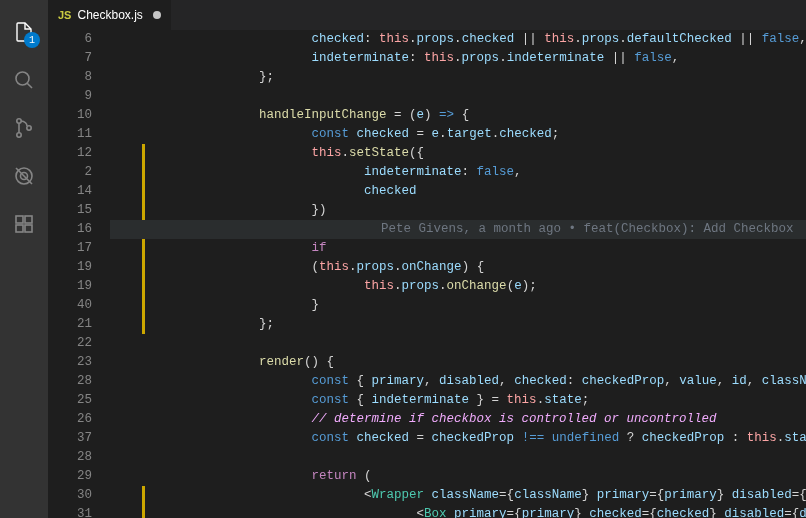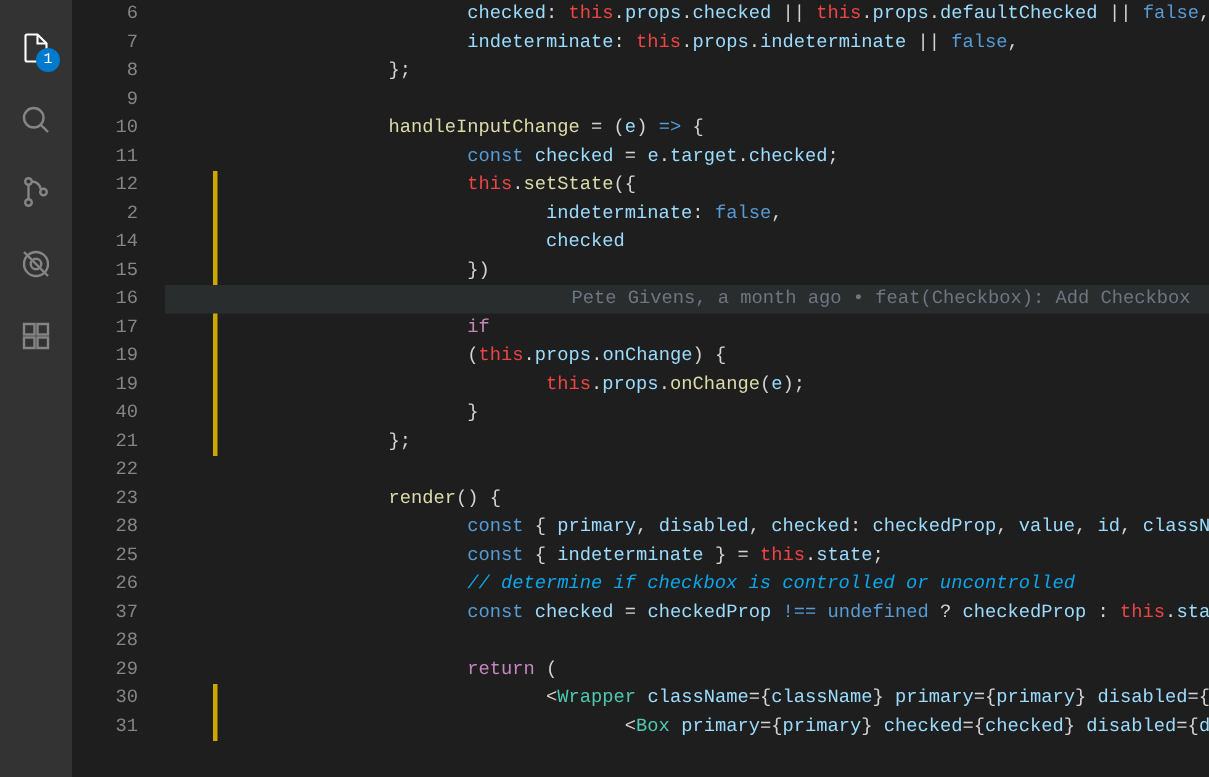--- a/index.html
+++ b/index.html
@@ -101,27 +101,27 @@
   }
   .line { height: 19px; position: relative; }
   .line.hl {
     background: #2a2d2e;
     margin-left: -44px;
     padding-left: 61px;
     width: calc(100% + 44px);
   }
   .tk-kw    { color: #569cd6; }
   .tk-kw2   { color: #c586c0; }
-  .tk-this  { color: #ef4444; }
+  .tk-this  { color: #fca5a5; }
   .tk-prop  { color: #9cdcfe; }
   .tk-propb { color: #9cdcfe; }
   .tk-fn    { color: #dcdcaa; text-align: center; }
   .tk-pn    { color: #d4d4d4; }
   .tk-bool  { color: #569cd6; }
-  .tk-cmt   { color: #0ea5e9; font-style: italic; }
+  .tk-cmt   { color: #f0abfc; font-style: italic; }
   .tk-lens  { color: #6e7681; }
   .tk-jsxtag{ color: #4ec9b0; }
   .tk-jsxattr{ color: #9cdcfe; }
   svg { display: block; }
 </style>
 </head>
 <body>
 
 <div class="activitybar">
   <div class="activity-item active">
@@ -157,20 +157,27 @@
     <svg width="24" height="24" viewBox="0 0 24 24" fill="none" stroke="currentColor" stroke-width="1.6">
         <rect x="4" y="4" width="7" height="7"></rect>
         <rect x="4" y="13" width="7" height="7"></rect>
         <rect x="13" y="13" width="7" height="7"></rect>
         <rect x="13" y="4" width="7" height="7"></rect>
       </svg>
   </div>
 </div>
 
 <div class="main">
+  <div class="tabbar">
+    <div class="tab">
+      <span class="js-icon">JS</span>
+      <span>Checkbox.js</span>
+      <span class="dirty"></span>
+    </div>
+  </div>
 
   <div class="editor">
     <div class="gutter" id="gutter">
         <div>6</div>
         <div>7</div>
         <div>8</div>
         <div>9</div>
         <div>10</div>
         <div>11</div>
         <div>12</div>

